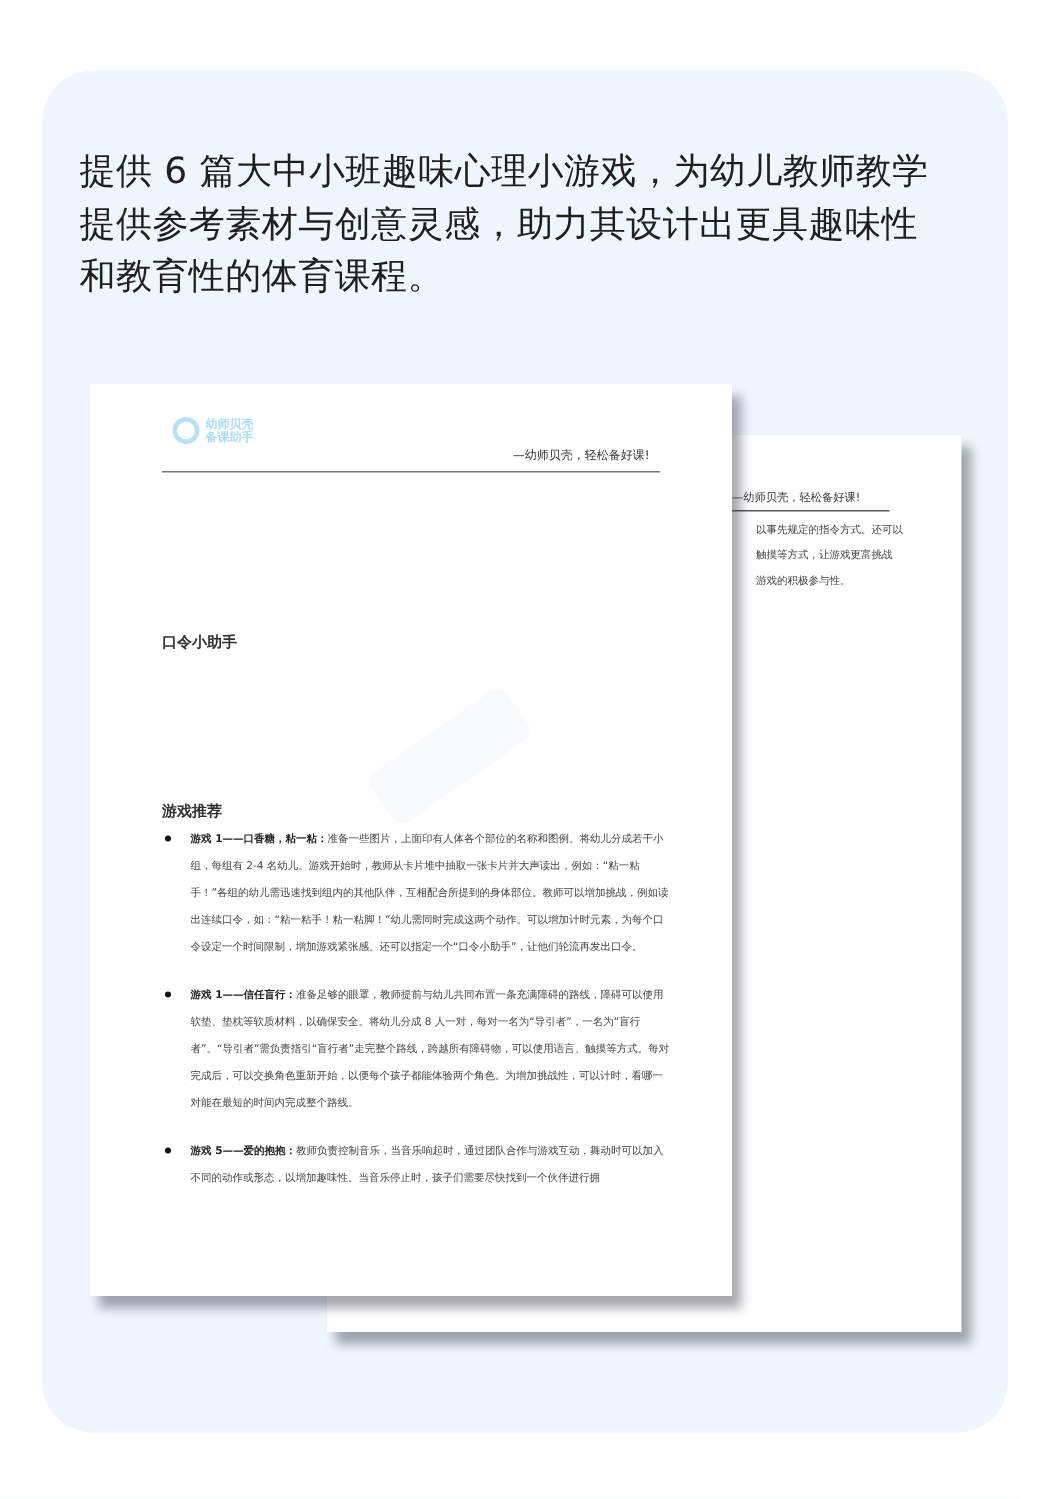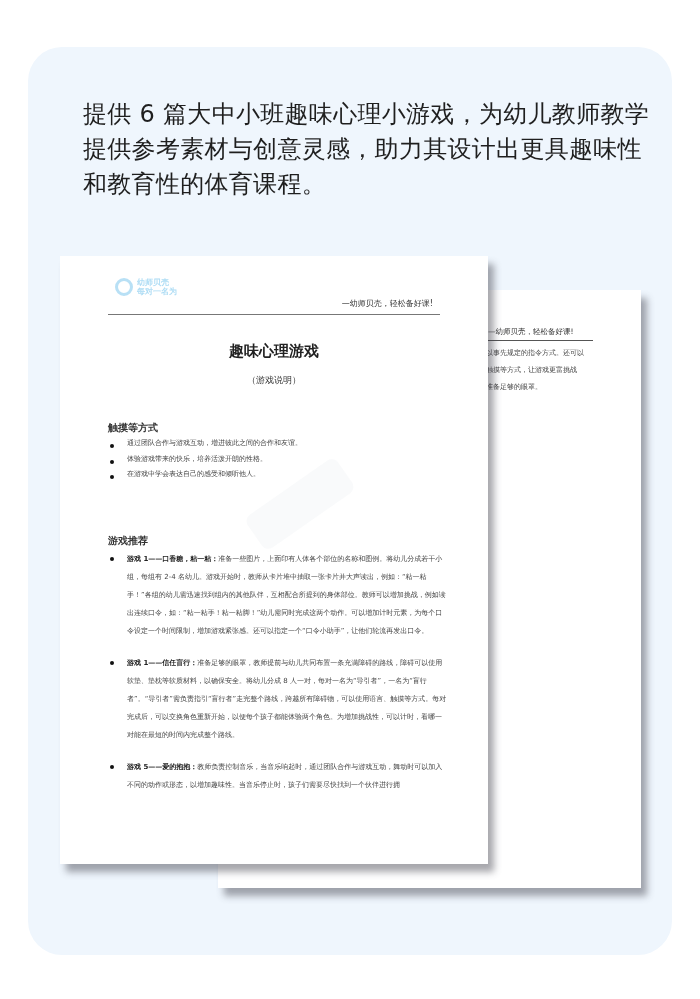--- a/index.html
+++ b/index.html
@@ -5,37 +5,37 @@
   html, body { margin:0; padding:0; }
   body {
     width:700px; height:999px; background:#ffffff; position:relative; overflow:hidden;
     font-family:"DejaVu Sans", "Liberation Sans", sans-serif;
   }
   .card {
     position:absolute; left:28px; top:47px; width:644px; height:908px;
     background:#eff6fd; border-radius:34px;
   }
   .intro {
-    position:absolute; left:83px; top:97px; width:570px;
+    position:absolute; left:53px; top:97px; width:570px;
     font-size:24px; line-height:35px; color:#1f1f1f; letter-spacing:0.3px;
   }
   .page {
     position:absolute; background:#ffffff;
     box-shadow: 6px 8px 7px rgba(60,60,70,0.45);
   }
   .page.back { left:218px; top:290px; width:423px; height:598px; }
   .page.front { left:60px; top:208px; width:428px; height:608px;margin-top:48px; }
 
   
   .back-tagline {
     position:absolute; left:270px; top:37px; font-size:7.5px; color:#333;
     white-space:nowrap;
   }
   .back-rule { position:absolute; left:265px; top:50px; width:110px; height:1px; background:#555; }
-  .back-line { position:absolute; left:268px; font-size:7px; color:#444; white-space:nowrap; }
+  .back-line { position:absolute; left:286px; font-size:7px; color:#444; white-space:nowrap; }
 
   
   .logo { position:absolute; left:55px; top:22px; display:flex; align-items:center; gap:4px; opacity:0.55; }
   .logo-mark { width:18px; height:18px; border-radius:50%; border:3px solid #7fc7ee; box-sizing:border-box; }
   .logo-text { display:flex; flex-direction:column; font-size:8px; line-height:9px; color:#6cc0ec; font-weight:bold; }
   .tagline { position:absolute; right:55px; top:42px; font-size:8px; color:#333; }
   .head-rule { position:absolute; left:48px; right:48px; top:58px; height:1px; background:#777; }
 
   .doc-title { position:absolute; left:0; right:0; top:86px; text-align:center; font-size:15px; font-weight:bold; color:#222; }
   .doc-subtitle { position:absolute; left:0; right:0; top:118px; text-align:center; font-size:9px; color:#333; }
@@ -61,45 +61,38 @@
 
 <div class="card"></div>
 
 <div class="intro">提供 6 篇大中小班趣味心理小游戏，为幼儿教师教学提供参考素材与创意灵感，助力其设计出更具趣味性和教育性的体育课程。</div>
 
 <div class="page back">
   <div class="back-tagline">—幼师贝壳，轻松备好课!</div>
   <div class="back-rule"></div>
   <div class="back-line" style="top:58px">以事先规定的指令方式。还可以</div>
   <div class="back-line" style="top:75px">触摸等方式，让游戏更富挑战</div>
-  <div class="back-line" style="top:92px">准备足够的眼罩。</div>
+  <div class="back-line" style="top:92px">游戏的积极参与性。</div>
 </div>
 
 <div class="page front">
   <div class="logo">
     <div class="logo-mark"></div>
     <div class="logo-text">
       <span>幼师贝壳</span>
-      <span>每对一名为</span>
+      <span>备课助手</span>
     </div>
   </div>
   <div class="tagline">—幼师贝壳，轻松备好课!</div>
   <div class="head-rule"></div>
 
   <div class="watermark"></div>
 
-  <div class="doc-title">趣味心理游戏</div>
-  <div class="doc-subtitle">（游戏说明）</div>
 
-  <div class="section-title" style="top:165px">触摸等方式</div>
-  <ul class="bullets goals" style="top:183px">
-    <li>通过团队合作与游戏互动，增进彼此之间的合作和友谊。</li>
-    <li>体验游戏带来的快乐，培养活泼开朗的性格。</li>
-    <li>在游戏中学会表达自己的感受和倾听他人。</li>
-  </ul>
+  <div class="section-title" style="top:165px">口令小助手</div>
 
   <div class="section-title" style="top:278px">游戏推荐</div>
   <ul class="bullets games" style="top:294px">
     <li><span class="game-name">游戏 1——口香糖，粘一粘：</span><span>准备一些图片，上面印有人体各个部位的名称和图例。将幼儿分成若干小组，每组有 2-4 名幼儿。游戏开始时，教师从卡片堆中抽取一张卡片并大声读出，例如：“粘一粘手！”各组的幼儿需迅速找到组内的其他队伴，互相配合所提到的身体部位。教师可以增加挑战，例如读出连续口令，如：“粘一粘手！粘一粘脚！”幼儿需同时完成这两个动作。可以增加计时元素，为每个口令设定一个时间限制，增加游戏紧张感。还可以指定一个“口令小助手”，让他们轮流再发出口令。</span></li>
     <li><span class="game-name">游戏 1——信任盲行：</span><span>准备足够的眼罩，教师提前与幼儿共同布置一条充满障碍的路线，障碍可以使用软垫、垫枕等软质材料，以确保安全。将幼儿分成 8 人一对，每对一名为“导引者”，一名为“盲行者”。“导引者”需负责指引“盲行者”走完整个路线，跨越所有障碍物，可以使用语言、触摸等方式。每对完成后，可以交换角色重新开始，以便每个孩子都能体验两个角色。为增加挑战性，可以计时，看哪一对能在最短的时间内完成整个路线。</span></li>
     <li><span class="game-name">游戏 5——爱的抱抱：</span><span>教师负责控制音乐，当音乐响起时，通过团队合作与游戏互动，舞动时可以加入不同的动作或形态，以增加趣味性。当音乐停止时，孩子们需要尽快找到一个伙伴进行拥</span></li>
   </ul>
 </div>
 
 </body></html>

